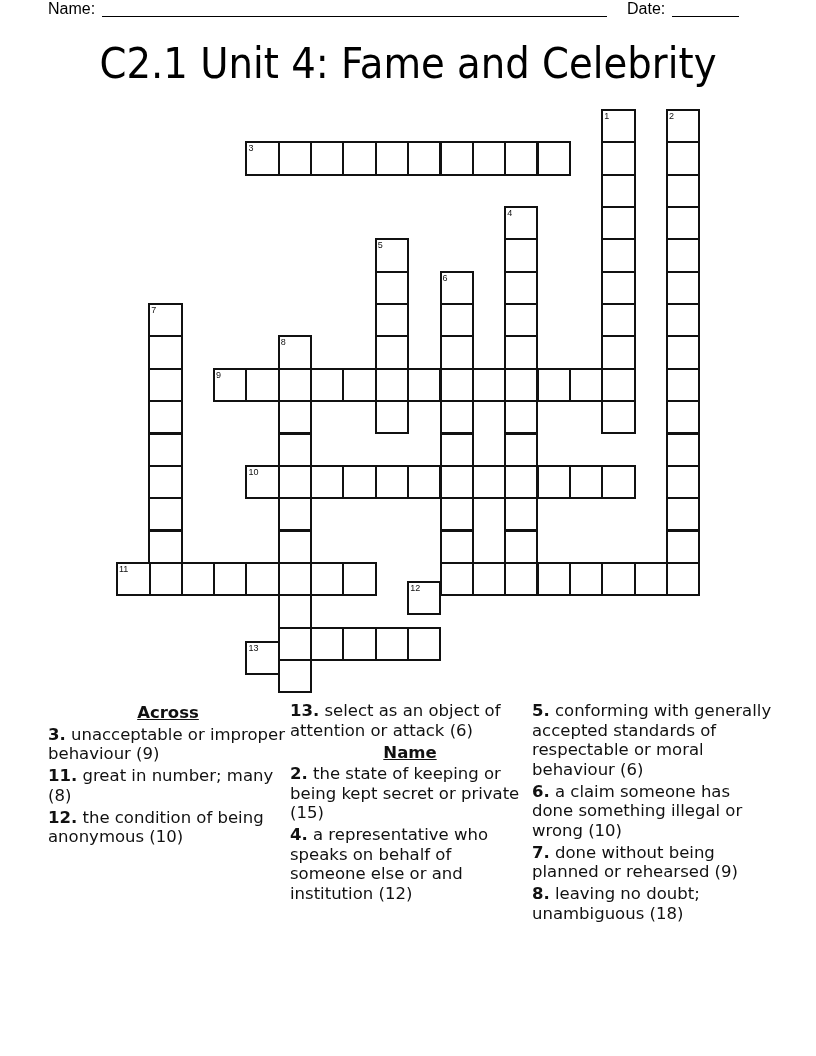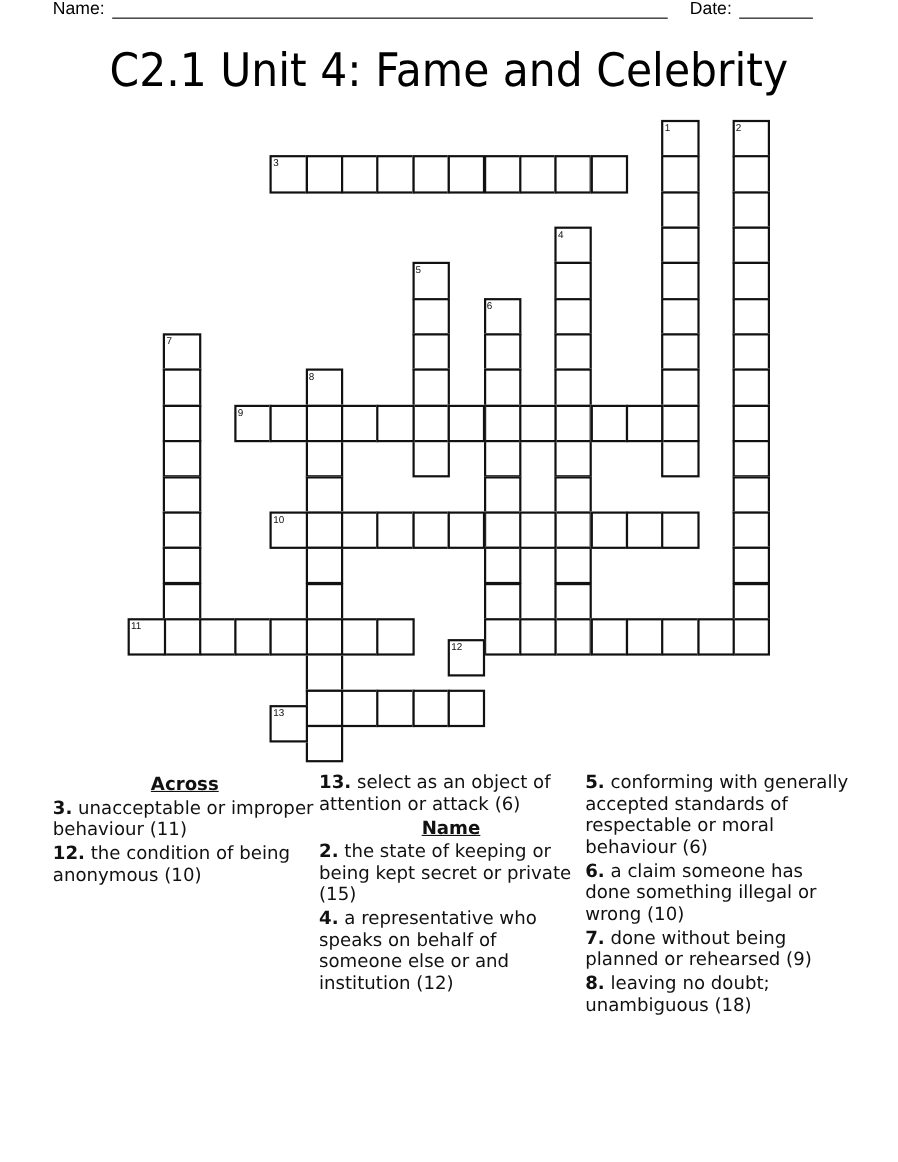--- a/index.html
+++ b/index.html
@@ -191,21 +191,22 @@
       <span class="num">13</span>
     </div>
     <div class="cell" style="left: 310.1px; top: 626.6px;"></div>
     <div class="cell" style="left: 342.45px; top: 626.6px;"></div>
     <div class="cell" style="left: 374.8px; top: 626.6px;"></div>
     <div class="cell" style="left: 407.15px; top: 626.6px;"></div>
   </div>
 
 <div class="clues col1">
   <div class="clue-heading">Across</div>
-  <div class="clue"><span class="cnum">3.</span><span> unacceptable or improper behaviour (11)</span></div>
+  <div class="clue"><span class="cnum">3.</span><span> unacceptable or improper behaviour (9)</span></div>
+  <div class="clue"><span class="cnum">11.</span><span> great in number; many (8)</span></div>
   <div class="clue"><span class="cnum">12.</span><span> the condition of being anonymous (10)</span></div>
 </div>
 
 <div class="clues col2">
   <div class="clue"><span class="cnum">13.</span><span> select as an object of attention or attack (6)</span></div>
   <div class="clue-heading">Name</div>
   <div class="clue"><span class="cnum">2.</span><span> the state of keeping or being kept secret or private (15)</span></div>
   <div class="clue"><span class="cnum">4.</span><span> a representative who speaks on behalf of someone else or and institution (12)</span></div>
 </div>
 

